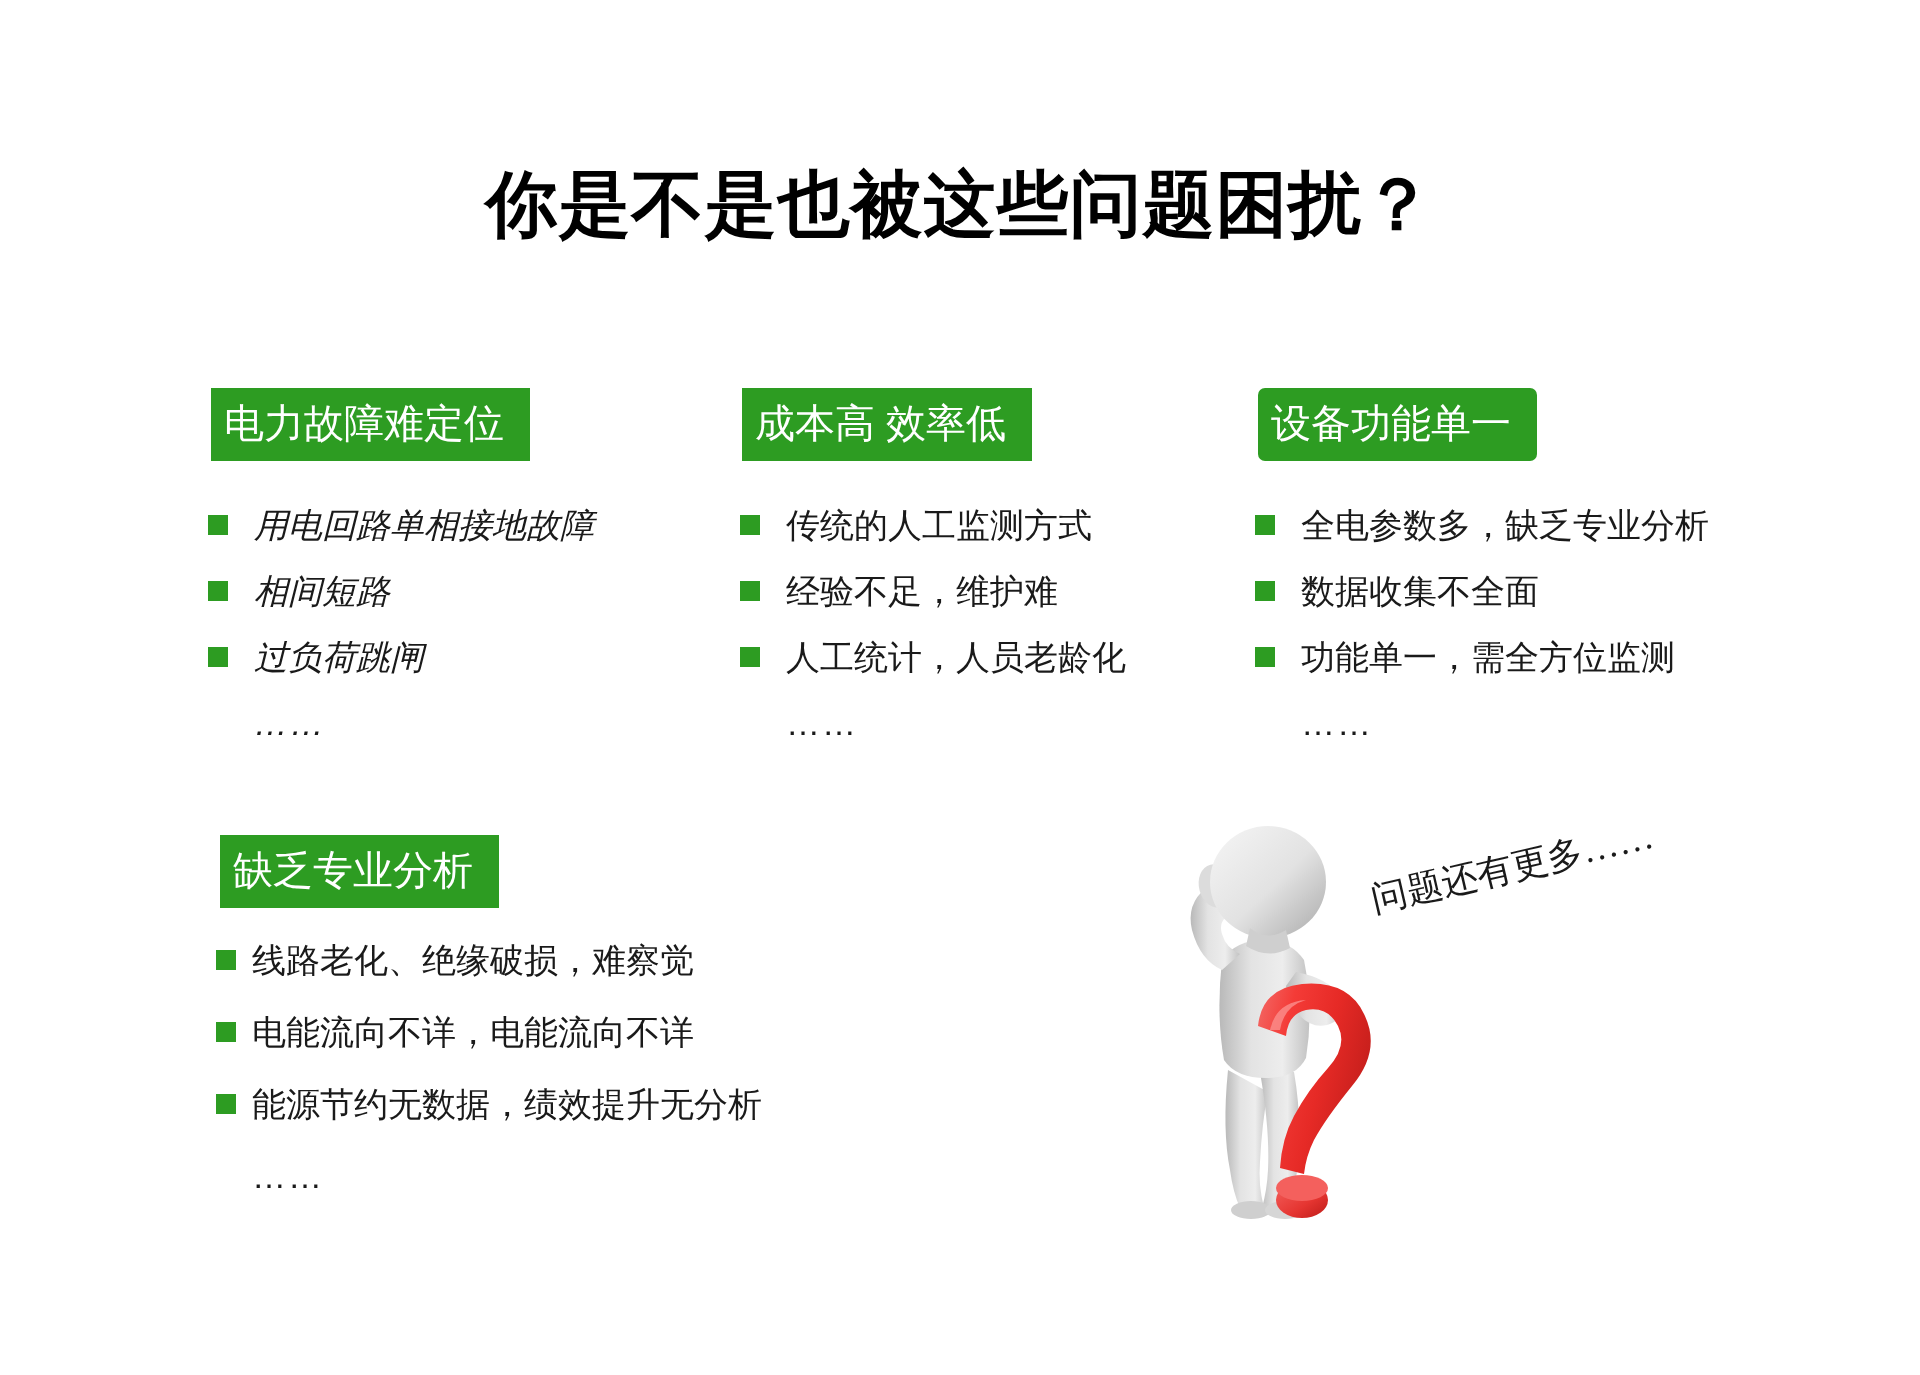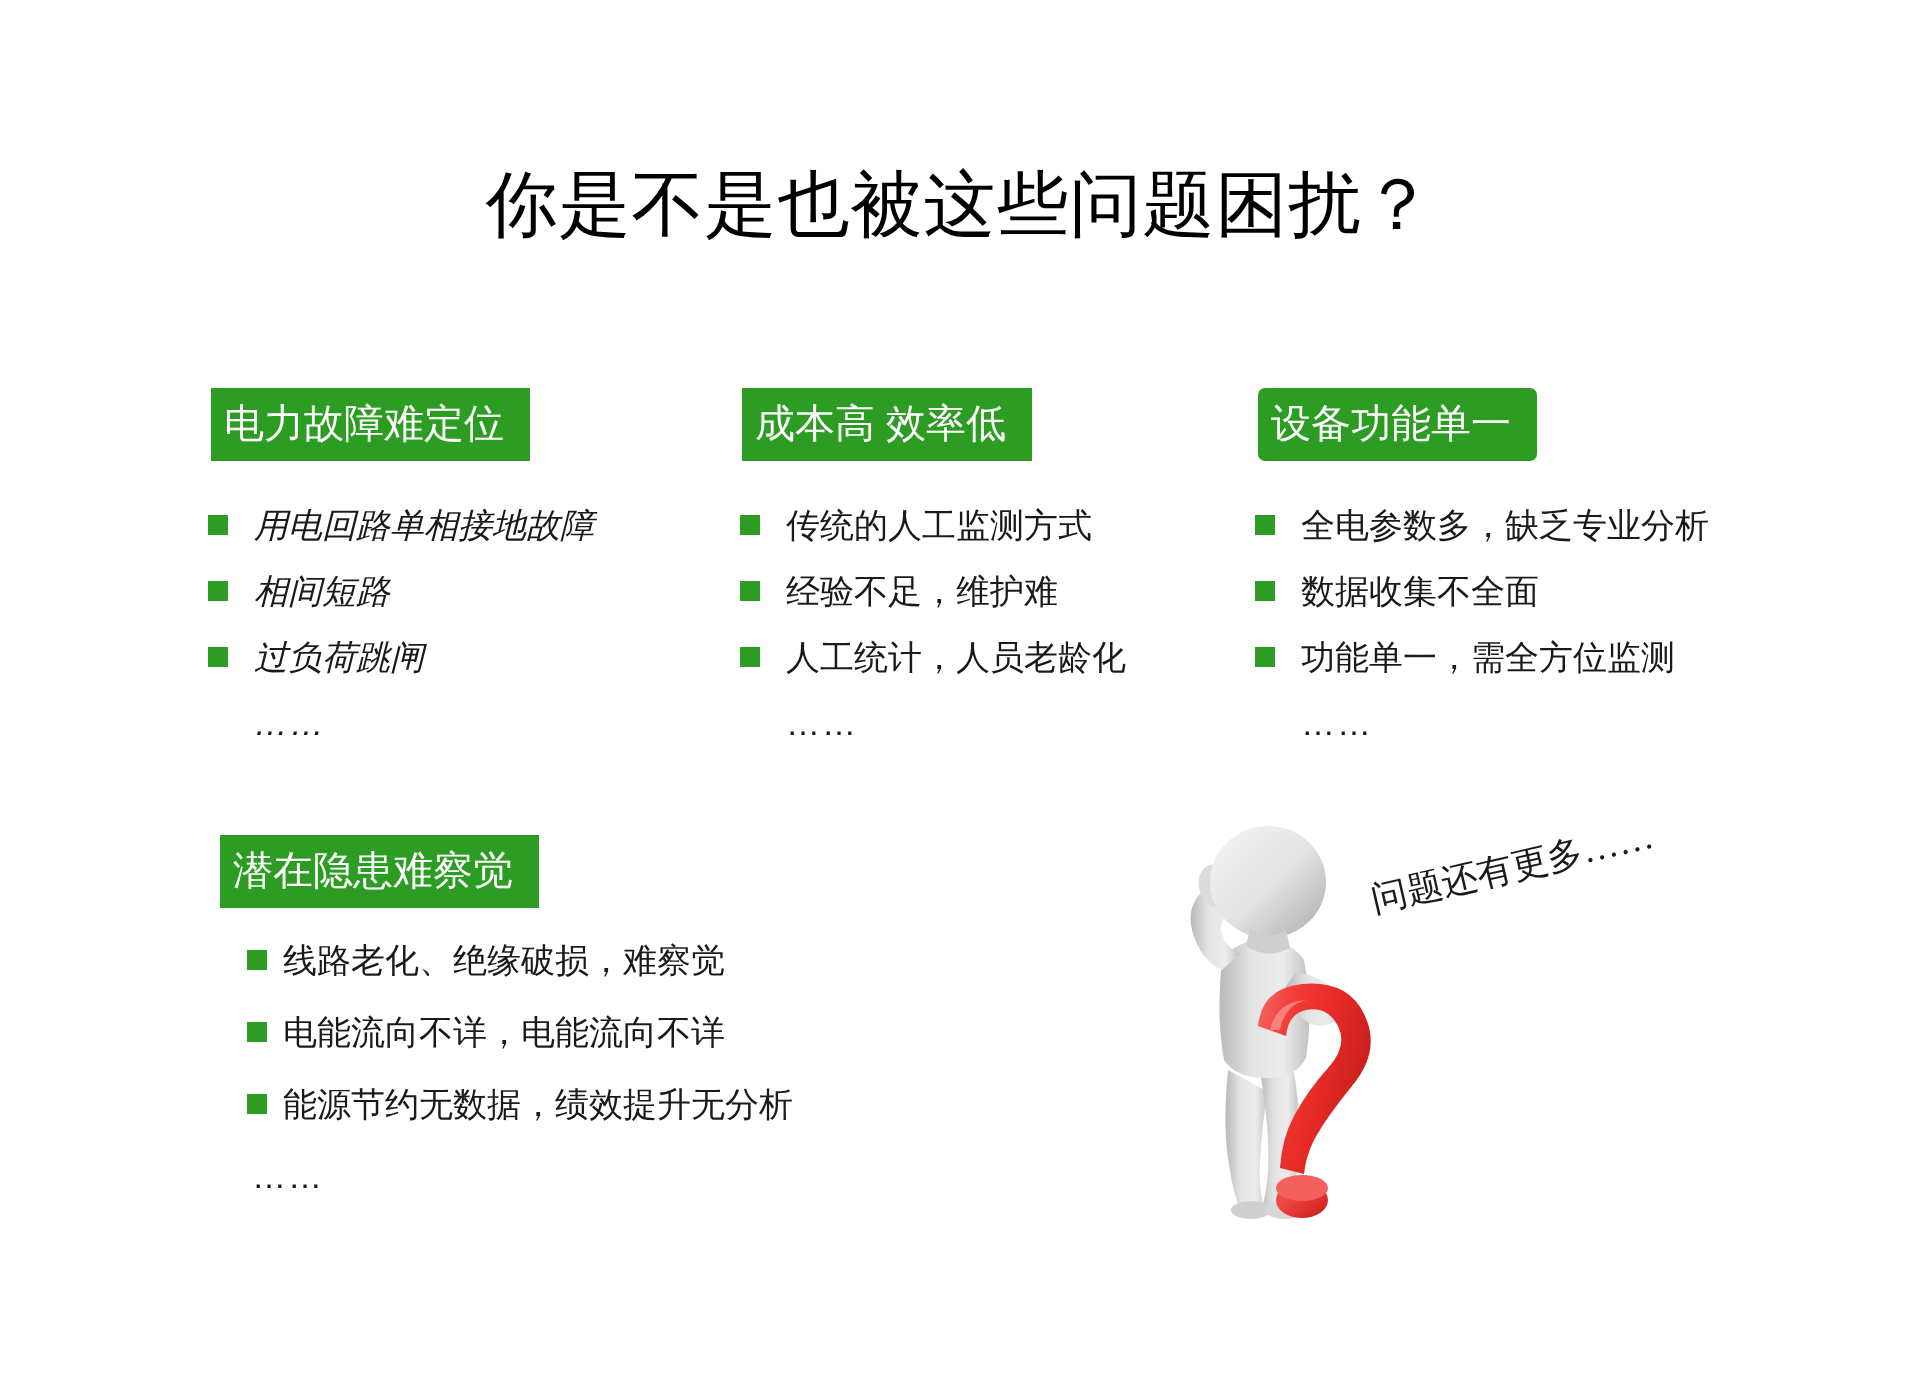--- a/index.html
+++ b/index.html
@@ -17,21 +17,21 @@
   }
 
   
   #slide-title {
     position: absolute;
     left: 0;
     top: 168px;
     width: 1920px;
     text-align: center;
     font-size: 72px;
-    font-weight: normal;
+    font-weight: bold;
     letter-spacing: 1px;
     color: #000000;
     line-height: 1.0;
     white-space: nowrap;
   }
 
   
   .chip {
     position: absolute;
     background: #2d9c22;
@@ -70,21 +70,21 @@
     line-height: 1;
     color: #1a1a1a;
     letter-spacing: 2px;
   }
 
   
   .col-top .bullet-row { margin-bottom: 32px; }
   .col-top .bullet-marker { margin-top: 7px; margin-right: 26px; }
   .col-top .ellipsis-row { margin-left: 46px; }
 
-  .col-bottom .bullet-row { margin-bottom: 38px; margin-left: 31px; }
+  .col-bottom .bullet-row { margin-bottom: 38px; }
   .col-bottom .bullet-marker { margin-top: 7px; margin-right: 16px; }
   .col-bottom .ellipsis-row { margin-left: 36px; }
 
   
   #more-note {
     position: absolute;
     left: 1372px;
     top: 876px;
     transform: rotate(-13deg);
     transform-origin: left center;
@@ -155,21 +155,21 @@
     <span class="bullet-marker"></span>
     <span class="bullet-text">数据收集不全面</span>
   </div>
   <div class="bullet-row">
     <span class="bullet-marker"></span>
     <span class="bullet-text">功能单一，需全方位监测</span>
   </div>
   <div class="ellipsis-row">……</div>
 </div>
 
-<div class="chip" style="left:220px; top:835px;">潜在隐患难察觉</div>
+<div class="chip" style="left:220px; top:835px;">缺乏专业分析</div>
 
 <div class="bullet-block col-bottom" style="left:216px; top:943px;">
   <div class="bullet-row">
     <span class="bullet-marker"></span>
     <span class="bullet-text">线路老化、绝缘破损，难察觉</span>
   </div>
   <div class="bullet-row">
     <span class="bullet-marker"></span>
     <span class="bullet-text">电能流向不详，电能流向不详</span>
   </div>

